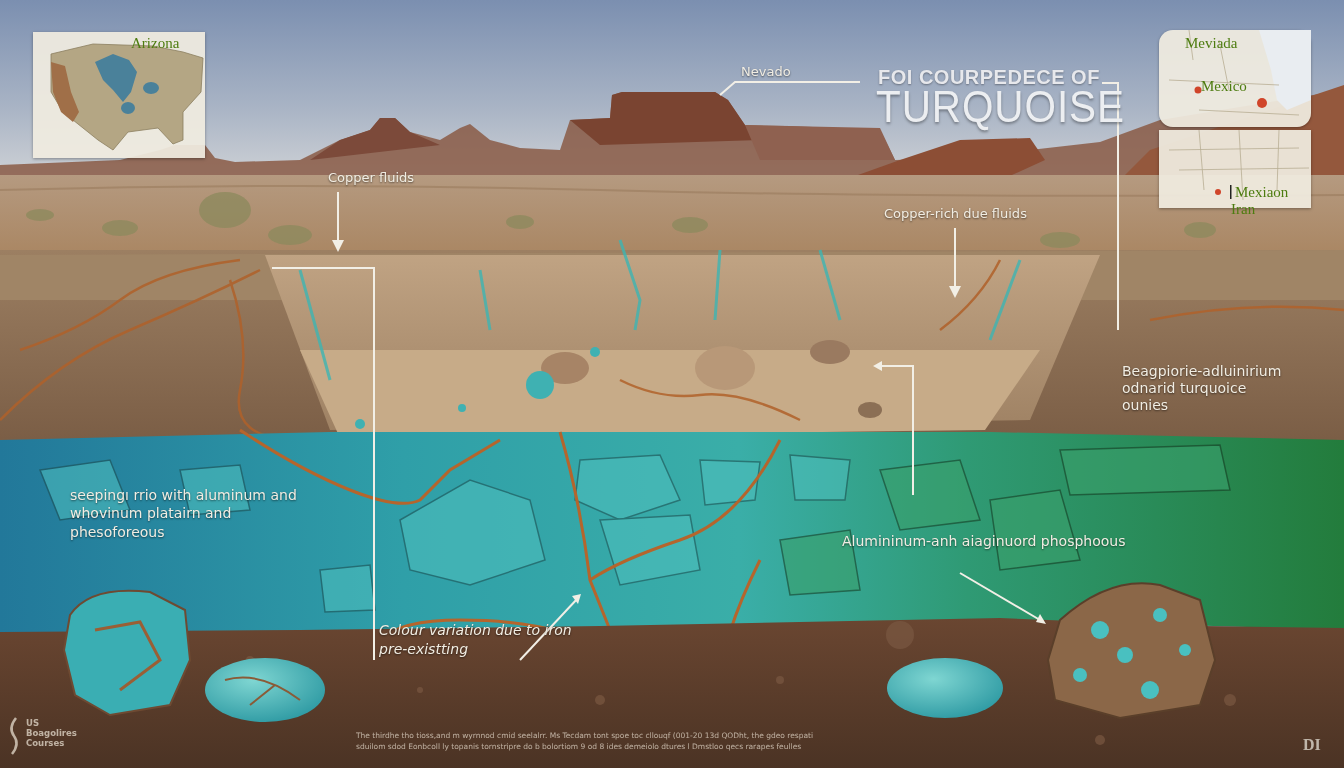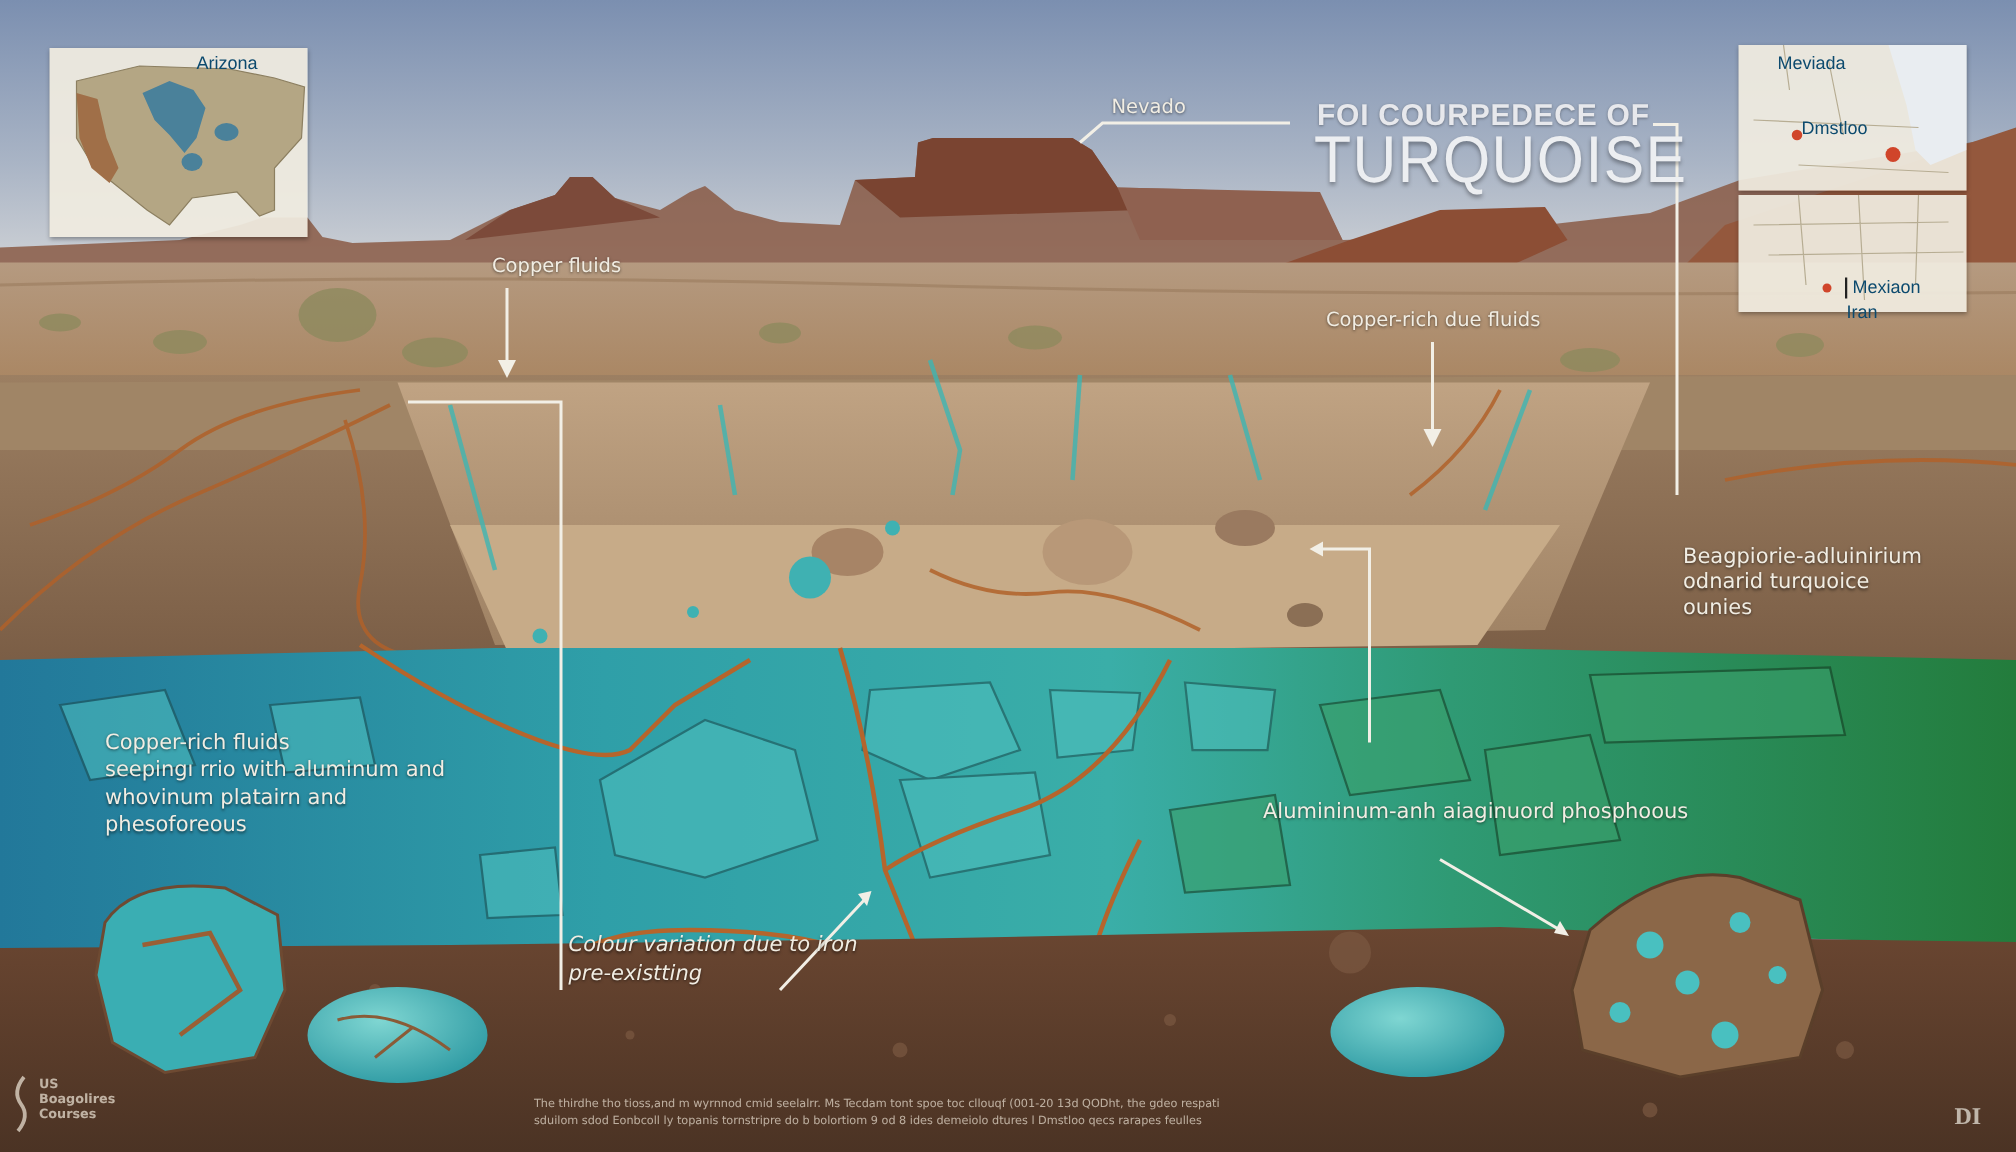--- a/index.html
+++ b/index.html
@@ -4,21 +4,21 @@
 <style>
   html, body { margin: 0; padding: 0; }
   body { width: 1344px; height: 768px; overflow: hidden; position: relative; background: #8a9bb5; font-family: "DejaVu Sans", "Liberation Sans", sans-serif; }
   #scene { position: absolute; left: 0; top: 0; width: 1344px; height: 768px; }
   .label { position: absolute; color: #f1ede3; text-shadow: 0 1px 2px rgba(0,0,0,0.55); line-height: 1.2; white-space: nowrap; }
   .label-sm { font-size: 13px; }
   .label-md { font-size: 14px; }
   .title-top { position: absolute; left: 878px; top: 66px; font-family: "Liberation Sans", sans-serif; font-weight: bold; font-size: 20px; color: #e7e8ec; letter-spacing: 0.5px; text-shadow: 0 1px 2px rgba(0,0,0,0.35); }
   .title-main { position: absolute; left: 876px; top: 82px; font-family: "Liberation Sans", sans-serif; font-size: 44px; color: #eceef1; letter-spacing: 1px; text-shadow: 0 2px 3px rgba(0,0,0,0.35); font-weight: normal; transform: scaleX(0.92); transform-origin: left; }
   .map-card { position: absolute; background: rgba(240,236,224,0.93); box-shadow: 0 1px 3px rgba(0,0,0,0.35); }
-  .map-label { position: absolute; color: #0c4a6e; font-size: 12px; font-family: Liberation Sans, sans-serif; }
+  .map-label { position: absolute; color: #4d7c0f; font-size: 15px; font-family: Liberation Serif, serif; }
   .footer-text { position: absolute; left: 356px; top: 731px; width: 500px; font-size: 7.5px; color: rgba(225,215,200,0.75); line-height: 1.45; white-space: nowrap; overflow: hidden; }
   .logo { position: absolute; left: 6px; top: 716px; width: 80px; height: 40px; }
   .logo-text { position: absolute; left: 20px; font-size: 8.5px; color: rgba(230,220,205,0.75); line-height: 1.15; }
   .corner-mark { position: absolute; left: 1303px; top: 736px; font-size: 16px; font-weight: bold; color: rgba(230,225,215,0.75); font-family: Liberation Serif, serif; }
 </style>
 </head>
 <body>
 
 <svg id="scene" width="1344" height="768" viewBox="0 0 1344 768">
   <defs>
@@ -203,29 +203,29 @@
     <path d="M18 30 L32 34 L38 60 L46 80 L40 90 L28 80 L20 60 Z" fill="#a06f48"></path>
     <g fill="#3f7d9d" opacity="0.9">
       <path d="M62 30 L80 22 L96 28 L104 40 L98 60 L90 70 L80 58 L70 48 Z"></path>
       <ellipse cx="118" cy="56" rx="8" ry="6"></ellipse>
       <ellipse cx="95" cy="76" rx="7" ry="6"></ellipse>
     </g>
   </svg>
   <div class="map-label" style="left:98px; top:3px;">Arizona</div>
 </div>
 
-<div class="map-card" style="left:1159px; top:30px; width:152px; height:97px;">
+<div class="map-card" style="left:1159px; top:30px; width:152px; height:97px;border-radius:14px;">
   <svg width="152" height="97" viewBox="0 0 152 97" style="position:absolute;left:0;top:0;">
     <path d="M100 0 L152 0 L152 70 L128 80 L118 70 L112 40 Z" fill="#e9edf1"></path>
     <path d="M30 0 L34 30 M60 10 L70 60 M10 50 L120 55 M40 80 L140 85" stroke="#b7ad93" stroke-width="0.8" fill="none"></path>
     <circle cx="39" cy="60" r="3.5" fill="#d0452a"></circle>
     <circle cx="103" cy="73" r="5" fill="#d0452a"></circle>
   </svg>
   <div class="map-label" style="left:26px; top:5px;">Meviada</div>
-  <div class="map-label" style="left:42px; top:48px;">Dmstloo</div>
+  <div class="map-label" style="left:42px; top:48px;">Mexico</div>
 </div>
 <div class="map-card" style="left:1159px; top:130px; width:152px; height:78px;">
   <svg width="152" height="95" viewBox="0 0 152 95" style="position:absolute;left:0;top:0;">
     <path d="M10 20 L140 18 M20 40 L150 38 M40 0 L45 60 M80 0 L84 70 M120 0 L118 60" stroke="#b7ad93" stroke-width="0.8" fill="none"></path>
     <circle cx="59" cy="62" r="3" fill="#d0452a"></circle>
     <rect x="71" y="55" width="1.5" height="14" fill="#222"></rect>
   </svg>
   <div class="map-label" style="left:76px; top:54px;">Mexiaon</div>
   <div class="map-label" style="left:72px; top:71px;">Iran</div>
 </div>
@@ -234,21 +234,20 @@
 <div class="label label-sm" style="left:328px; top:170px;">Copper fluids</div>
 <div class="label label-sm" style="left:884px; top:206px;">Copper-rich due fluids</div>
 
 <div class="label label-md" style="left:1122px; top:323px;margin-top:40px;">
   <div>Beagpiorie-adluinirium</div>
   <div>odnarid turquoice</div>
   <div>ounies</div>
 </div>
 
 <div class="label label-md" style="left:70px; top:486px; line-height:1.32;">
-  <div>Copper-rich fluids</div>
   <div>seepingı rrio with aluminum and</div>
   <div>whovinum platairn and</div>
   <div>phesoforeous</div>
 </div>
 
 <div class="label label-md" style="left:842px; top:532px; line-height:1.3;">
   <div>Alumininum-anh aiaginuord phosphoous</div>
 </div>
 
 <div class="label label-md" style="left:379px; top:621px; line-height:1.35;font-style:italic;">

